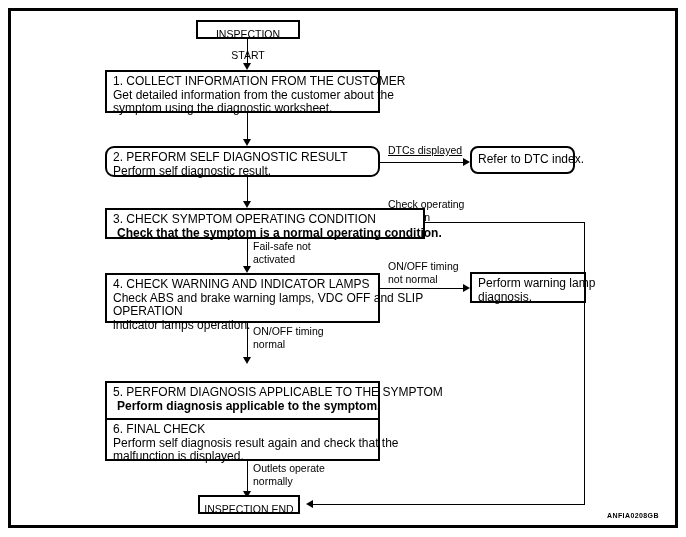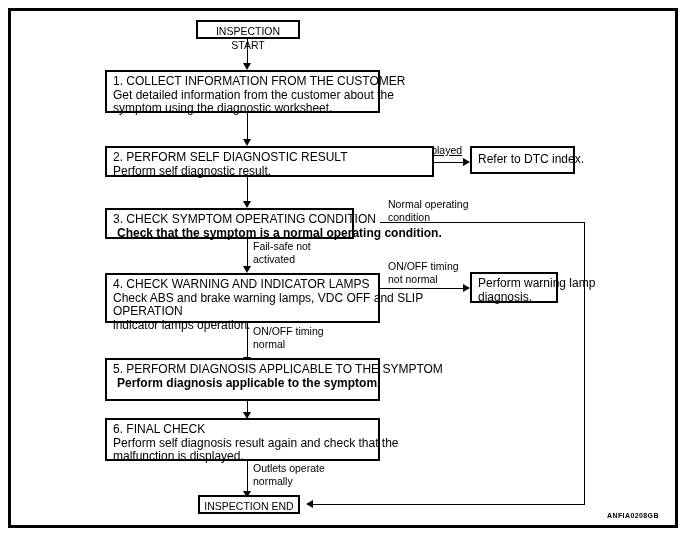--- a/index.html
+++ b/index.html
@@ -47,21 +47,21 @@
     padding-left: 4px;
     font-weight: bold;
   }
   
   .term {
     position: absolute;
     border: 2px solid #000000;
     background: #ffffff;
     box-sizing: border-box;
     font-size: 10.5px;
-    line-height: 14px;
+    line-height: 21px;
     color: #000000;
     text-align: center;
     padding-top: 2px;
     z-index: 5;
   }
   
   .vline {
     position: absolute;
     width: 0;
     border-left: 1.6px solid #000000;
@@ -138,46 +138,46 @@
 
   <div class="box" style="left:105px; top:70px; width:275px; height:43px;">
     <span class="ln">1. COLLECT INFORMATION FROM THE CUSTOMER</span>
     <span class="ln">Get detailed information from the customer about the</span>
     <span class="ln">symptom using the diagnostic worksheet.</span>
   </div>
 
   <div class="vline" style="left:247px; top:113px; height:28px;"></div>
   <div class="arrow-down" style="left:243px; top:139px;"></div>
 
-  <div class="box" style="left:105px; top:146px; width:329px; height:31px;">
+  <div class="box" style="left:105px; top:146px; width:275px; height:31px;border-radius:9px;">
     <span class="ln">2. PERFORM SELF DIAGNOSTIC RESULT</span>
     <span class="ln">Perform self diagnostic result.</span>
   </div>
 
   <div class="hline" style="left:380px; top:162px; width:85px;"></div>
   <div class="arrow-right" style="left:463px; top:158px;"></div>
   <div class="elabel" style="left:388px; top:144px;text-decoration:underline;">
     <span class="ln">DTCs displayed</span>
   </div>
 
-  <div class="box" style="left:470px; top:146px; width:105px; height:28px; padding-top:5px;">
+  <div class="box" style="left:470px; top:146px; width:105px; height:28px; padding-top:5px;border-radius:8px;">
     <span class="ln">Refer to DTC index.</span>
   </div>
 
   <div class="vline" style="left:247px; top:177px; height:26px;"></div>
   <div class="arrow-down" style="left:243px; top:201px;"></div>
 
-  <div class="box" style="left:105px; top:208px; width:249px; height:31px;">
+  <div class="box" style="left:105px; top:208px; width:320px; height:31px;">
     <span class="ln">3. CHECK SYMPTOM OPERATING CONDITION</span>
     <span class="ln indent">Check that the symptom is a normal operating condition.</span>
   </div>
 
   <div class="hline" style="left:380px; top:222px; width:205px;"></div>
   <div class="elabel" style="left:388px; top:198px;">
-    <span class="ln">Normal operating</span>
+    <span class="ln">Check operating</span>
     <span class="ln">condition</span>
   </div>
 
   <div class="vline" style="left:584px; top:222px; height:283px;"></div>
 
   <div class="hline" style="left:308px; top:504px; width:277px;"></div>
   <div class="arrow-left" style="left:306px; top:500px;"></div>
 
   <div class="vline" style="left:247px; top:239px; height:29px;"></div>
   <div class="arrow-down" style="left:243px; top:266px;"></div>
@@ -193,33 +193,33 @@
     <span class="ln">indicator lamps operation.</span>
   </div>
 
   <div class="hline" style="left:380px; top:288px; width:85px;"></div>
   <div class="arrow-right" style="left:463px; top:284px;"></div>
   <div class="elabel" style="left:388px; top:260px;">
     <span class="ln">ON/OFF timing</span>
     <span class="ln">not normal</span>
   </div>
 
-  <div class="box" style="left:470px; top:272px; width:88px; height:31px;">
+  <div class="box" style="left:470px; top:272px; width:116px; height:31px;">
     <span class="ln">Perform warning lamp</span>
     <span class="ln">diagnosis.</span>
   </div>
 
   <div class="vline" style="left:247px; top:323px; height:36px;"></div>
   <div class="arrow-down" style="left:243px; top:357px;"></div>
   <div class="elabel" style="left:253px; top:325px;">
     <span class="ln">ON/OFF timing</span>
     <span class="ln">normal</span>
   </div>
 
-  <div class="box" style="left:105px; top:358px; width:275px; height:43px;text-align:right;">
+  <div class="box" style="left:105px; top:381px; width:275px; height:43px;text-align:right;">
     <span class="ln">5. PERFORM DIAGNOSIS APPLICABLE TO THE SYMPTOM</span>
     <span class="ln indent">Perform diagnosis applicable to the symptom.</span>
   </div>
 
   <div class="vline" style="left:247px; top:394px; height:24px;"></div>
   <div class="arrow-down" style="left:243px; top:412px;"></div>
 
   <div class="box" style="left:105px; top:418px; width:275px; height:43px;">
     <span class="ln">6. FINAL CHECK</span>
     <span class="ln">Perform self diagnosis result again and check that the</span>

